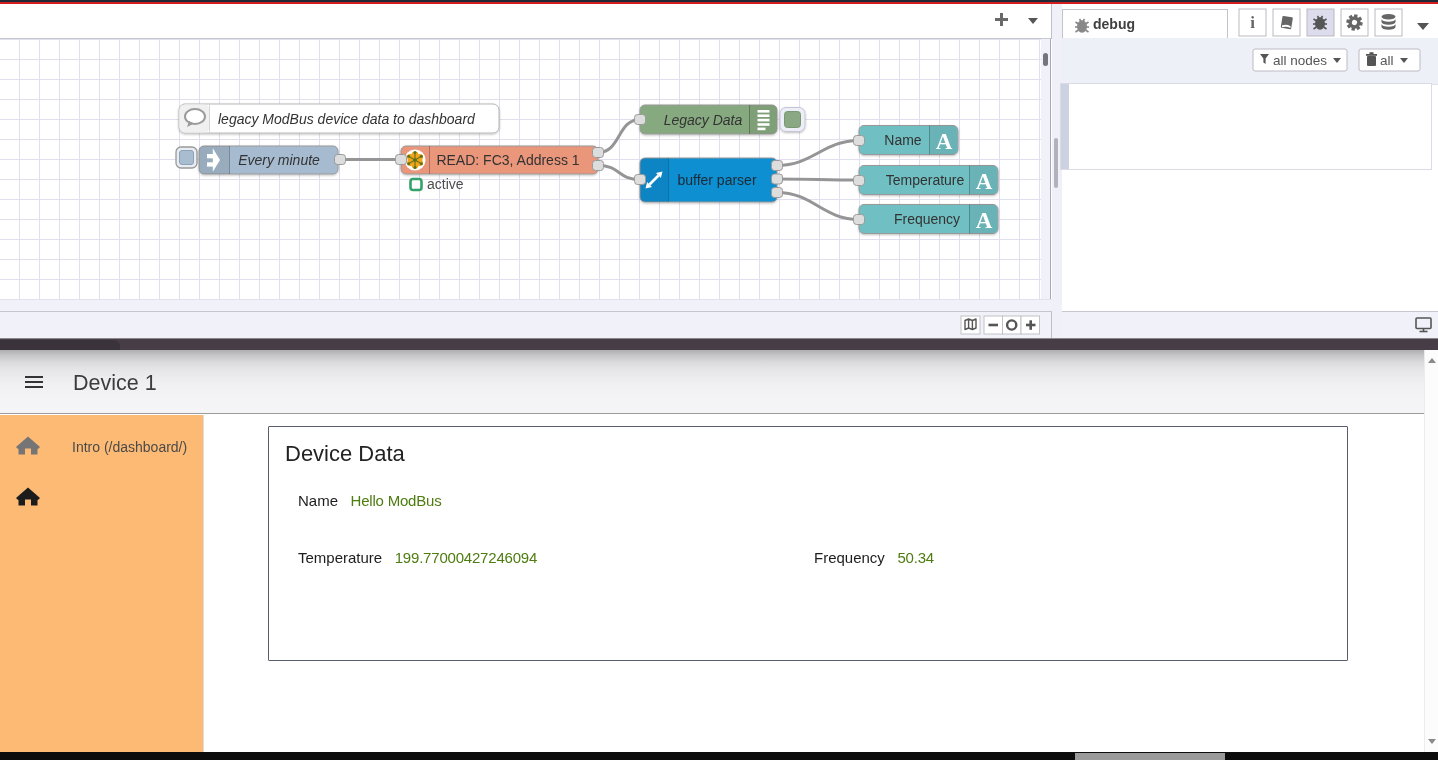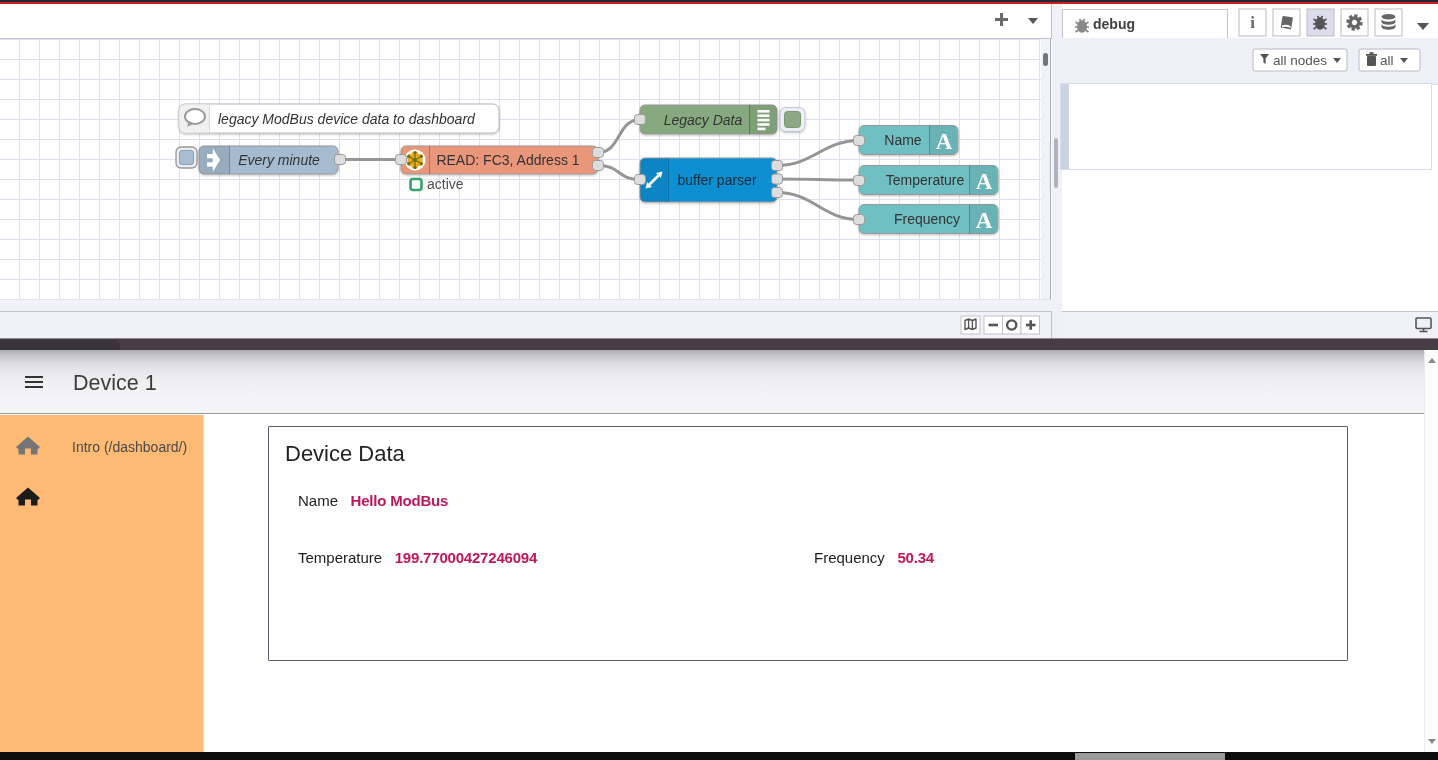--- a/index.html
+++ b/index.html
@@ -75,21 +75,21 @@
   #dash-title { position:absolute; left:73px; top:371px; font-size:21.5px; color:#3c3c3c; }
   #dash-side { left:0; top:415px; width:204px; height:337px; background:#fdba74; border-right:1px solid #dedede; }
   .menuitem { position:absolute; left:8px; width:240px; height:46px; border-radius:6px; }
   .menuitem.sel { background:#dbdbdb; }
   .menuitem .label { position:absolute; left:64px; top:15px; font-size:14px; color:#3d3d3d; }
   #dash-main { left:257px; top:415px; width:1167px; height:337px; background:#fff; }
   #card { position:absolute; left:11px; top:11px; width:1080px; height:235px; background:#fff;
     border:1px solid #585c6d; border-radius:1px; }
   #card h1 { position:absolute; left:16px; top:14px; font-size:22px; font-weight:400; color:#222; }
   .field { position:absolute; font-size:15px; color:#1d1d1d; }
-  .field b { font-weight:700; color:#be185d; letter-spacing:-0.2px; }
+  .field b { font-weight:400; color:#4d7c0f; letter-spacing:-0.2px; }
   #dash-scroll { left:1424px; top:350px; width:14px; height:402px; background:#fcfcfc; border-left:1px solid #ececec;}
   .scr-arrow { position:absolute; left:3px; width:0; height:0;
     border-left:4px solid transparent; border-right:4px solid transparent; }
 
   
   #bottombar { left:0; top:752px; width:1438px; height:8px; background:#0c0c0c; }
   #bb-thumb { position:absolute; left:1075px; top:1px; width:150px; height:7px; background:#9a9a9a; }
 </style>
 </head>
 <body>

